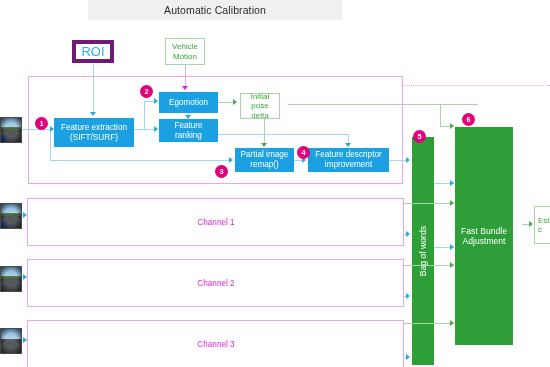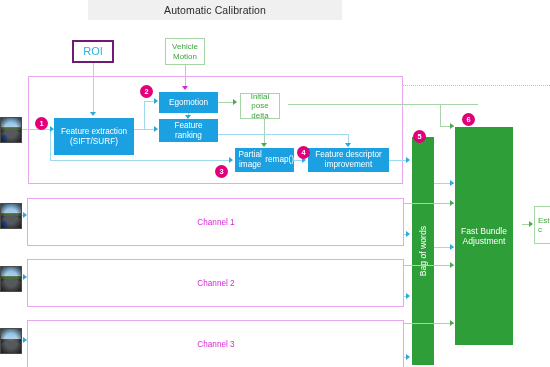--- a/index.html
+++ b/index.html
@@ -11,22 +11,22 @@
   
   .title-bar{position:absolute;left:88px;top:0px;width:254px;height:20px;
       background:#f0f0f0;display:flex;align-items:center;justify-content:center;}
   .title-bar span{font-size:10.5px;color:#2b2b2b;letter-spacing:.1px;}
 
   
   .box{position:absolute;box-sizing:border-box;display:flex;
        align-items:center;justify-content:center;text-align:center;
        line-height:1.18;}
   .box-blue{background:#1BA1E2;color:#ffffff;font-size:8.2px;border:none;}
-  .box-cyan-out{background:#ffffff;color:#2BB3DE;font-size:11px;
-       border:2px solid #701a75;}
+  .box-cyan-out{background:#ffffff;color:#2BB3DE;font-size:13px;
+       border:4px solid #701a75;}
   .box-green-out{background:#ffffff;color:#3DA53D;font-size:8px;
        border:1px solid #A6D6A6;}
   .box-green-fill{background:#2E9E38;color:#ffffff;font-size:8.6px;border:none;}
 
   
   .cont{position:absolute;box-sizing:border-box;border:1px solid #E9A6F0;
         background:transparent;}
   .cont-dash-top{position:absolute;height:0;border-top:1px dotted #E9A6F0;}
   .chan-label{position:absolute;color:#D925D9;font-size:8.2px;
         transform:translate(-50%,-50%);white-space:nowrap;}
@@ -118,35 +118,35 @@
 
   <div class="box box-cyan-out" style="left:72px;top:40px;width:42px;height:23px;">
     <span>ROI</span>
   </div>
 
   <div class="box box-green-out" style="left:165px;top:38px;width:40px;height:27px;flex-direction:column;">
     <span>Vehicle</span>
     <span>Motion</span>
   </div>
 
-  <div class="box box-blue" style="left:54px;top:118px;width:80px;height:37px;flex-direction:column;">
+  <div class="box box-blue" style="left:54px;top:118px;width:80px;height:29px;flex-direction:column;">
     <span>Feature extraction</span>
     <span>(SIFT/SURF)</span>
   </div>
 
   <div class="box box-blue" style="left:159px;top:92px;width:59px;height:21px;">
     <span>Egomotion</span>
   </div>
 
   <div class="box box-blue" style="left:159px;top:119px;width:59px;height:23px;flex-direction:column;">
     <span>Feature</span>
     <span>ranking</span>
   </div>
 
-  <div class="box box-blue" style="left:235px;top:148px;width:59px;height:24px;flex-direction:row;">
+  <div class="box box-blue" style="left:235px;top:148px;width:59px;height:24px;flex-direction:column;">
     <span>Partial image</span>
     <span>remap()</span>
   </div>
 
   <div class="box box-blue" style="left:308px;top:148px;width:81px;height:24px;flex-direction:column;">
     <span>Feature descriptor</span>
     <span>improvement</span>
   </div>
 
   <div class="box box-green-out" style="left:240px;top:93px;width:40px;height:26px;flex-direction:column;">

